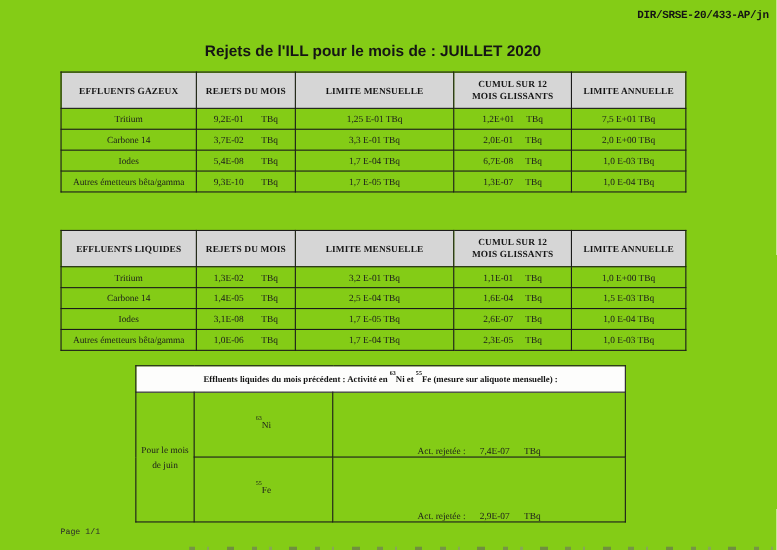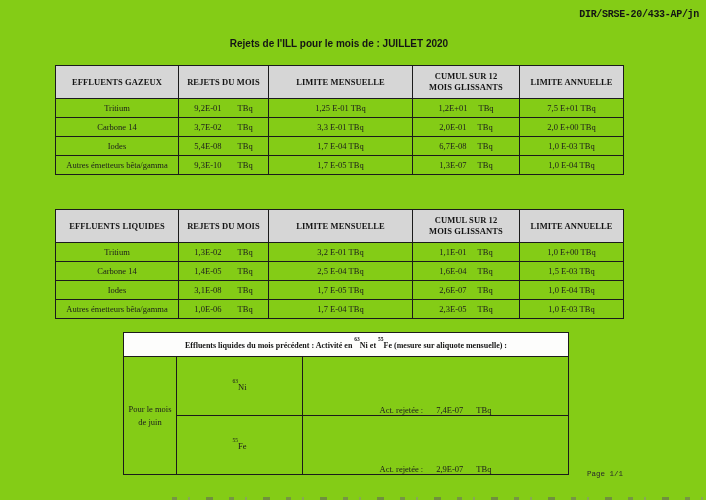--- a/index.html
+++ b/index.html
@@ -10,21 +10,21 @@
     color:#1c1c1c;
   }
   .doc-ref {
     position:absolute; top:9px; right:7px;
     font-family:"Liberation Mono","DejaVu Sans Mono",monospace;
     font-weight:bold; font-size:10px; letter-spacing:-0.3px; color:#141414;
   }
   .doc-title {
     position:absolute; top:38px; left:55px; width:568px; text-align:center;
     font-family:"Liberation Sans","DejaVu Sans",sans-serif;
-    font-weight:bold; font-size:10px; color:#151515;
+    font-weight:bold; font-size:14px; color:#151515;
   }
   table { border-collapse:collapse; table-layout:fixed; }
   .eff-table { position:absolute; left:55px; width:568px; }
   .eff-table.gaseous { top:65px; }
   .eff-table.liquid  { top:209px; }
   .eff-table th, .eff-table td { border:1px solid #1b1b1b; overflow:hidden; }
   .eff-table th {
     background:#d6d6d6; font-weight:bold; font-size:8.5px; line-height:1.25;
     height:30px; text-align:center; vertical-align:middle; padding:1px 2px;
     letter-spacing:0.1px; color:#141414;
@@ -43,21 +43,21 @@
   }
   .prev-table td {
     font-size:8.5px; height:18px; text-align:center; vertical-align:middle;
     padding:0 2px; white-space:nowrap;
   }
   .period { font-size:8px; }
   .period .u { line-height:1.5; }
   sup.iso { font-size:5.5px; position:relative; top:-3px; }
   .vu3 { display:flex; justify-content:center; align-items:center; gap:13px;margin-top:48px; }
   .page-footer {
-    position:absolute; top:470px; left:55px; width:568px; text-align:right;
+    position:absolute; top:480px; left:55px; width:568px; text-align:left;
     font-family:"Liberation Mono","DejaVu Sans Mono",monospace;
     font-size:7.5px; color:#2a2a2a;
   }
   .scan-artifact {
     position:absolute; bottom:0; left:172px; width:534px; height:3px;
     background:repeating-linear-gradient(90deg,
       #6a6a6a 0 5px, transparent 5px 16px,
       #8a8a8a 16px 18px, transparent 18px 34px,
       #5f5f5f 34px 41px, transparent 41px 57px);
     opacity:0.55;

